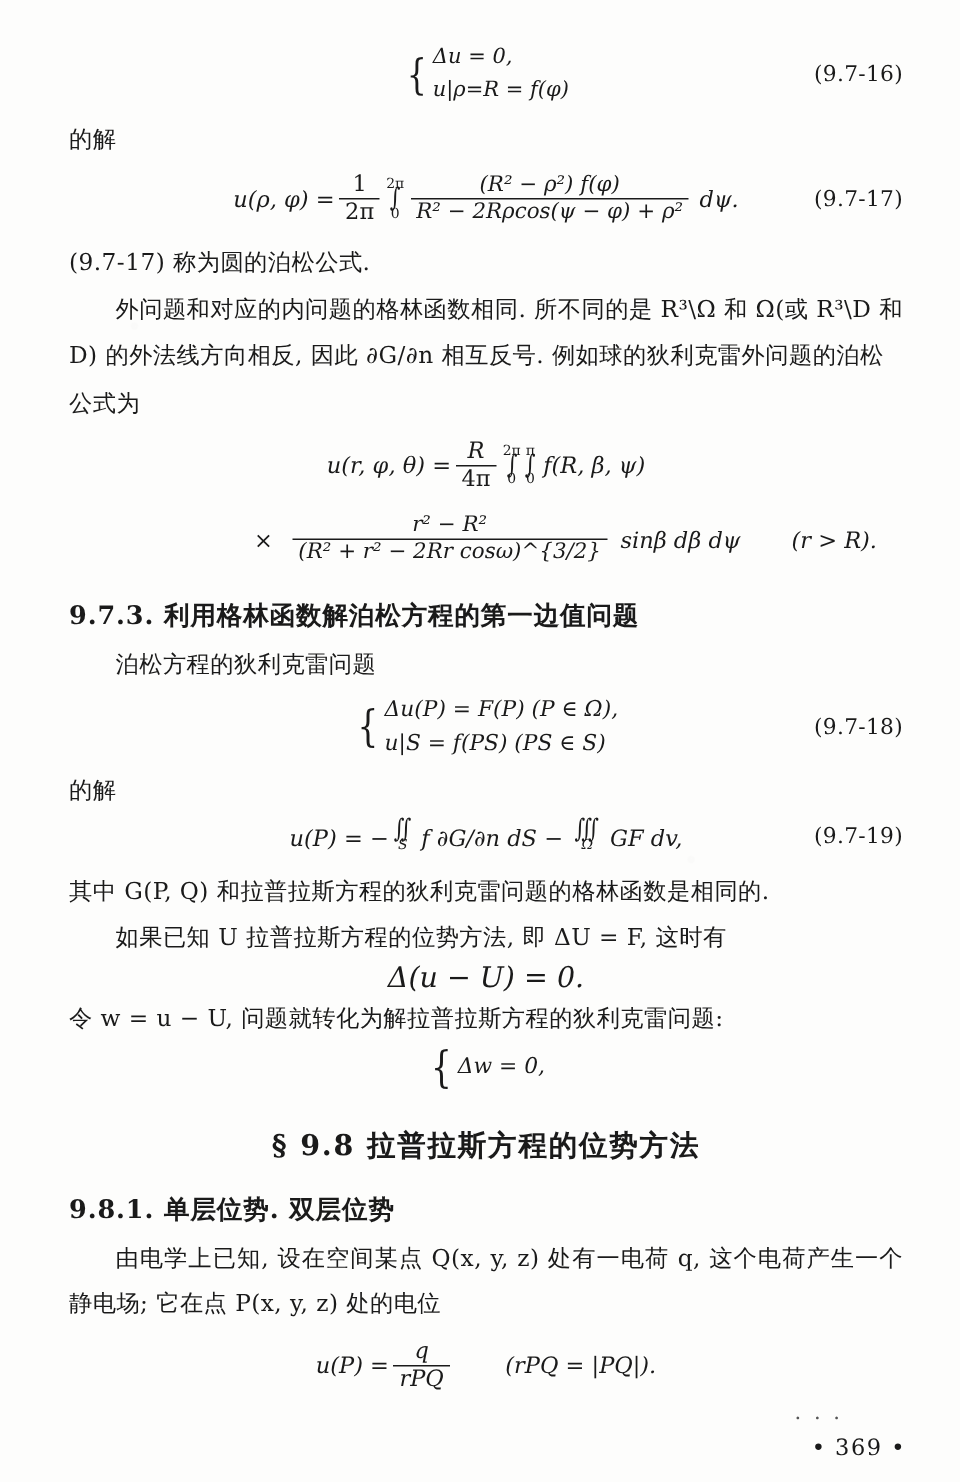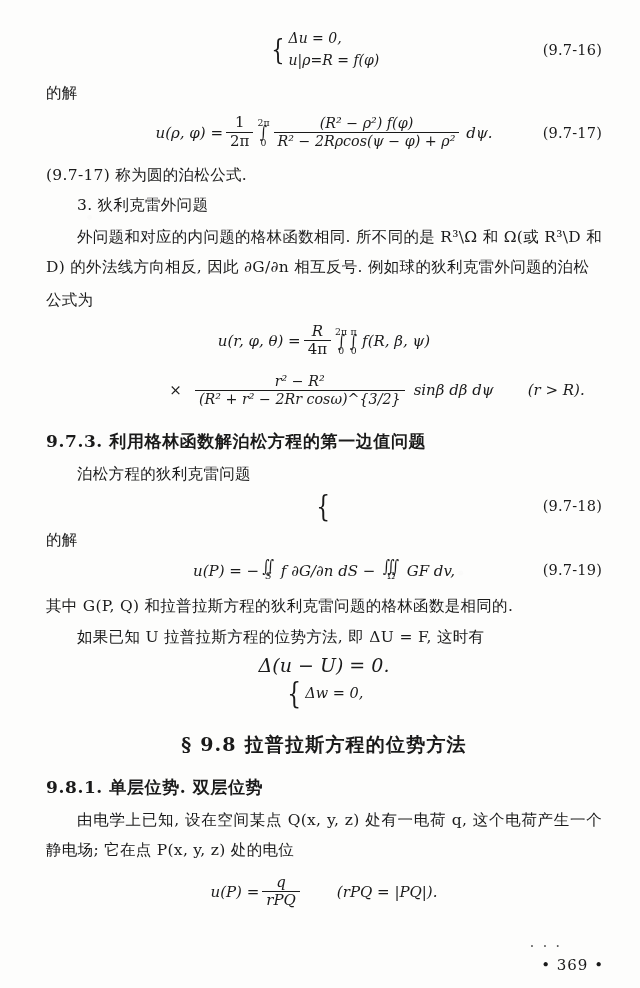--- a/index.html
+++ b/index.html
@@ -208,21 +208,20 @@
           <span class="num">(R² − ρ²) f(φ)</span>
           <span class="den">R² − 2Rρcos(ψ − φ) + ρ²</span>
         </span>
         <span style="padding-left:4px;">dψ.</span>
       </span>
       <span class="eqnum">(9.7-17)</span>
     </div>
 
     <div class="para tight" style="margin-top:10px;">(9.7-17) 称为圆的泊松公式.</div>
 
-    <div class="para tight indent2">3. 狄利克雷外问题</div>
 
     <div class="para indent2">外问题和对应的内问题的格林函数相同. 所不同的是 R³\Ω 和 Ω(或 R³\D 和 D) 的外法线方向相反, 因此 ∂G/∂n 相互反号. 例如球的狄利克雷外问题的泊松</div>
 
     <div class="para">公式为</div>
 
     <div class="row math" style="margin-top:8px; font-size:15px;">
       <div class="eqline">
         <span class="nowrap" style="display:inline-flex; align-items:center;justify-content:center;">
           <span>u(r, φ, θ) =</span>
           <span class="frac">
@@ -255,20 +254,24 @@
       </div>
     </div>
 
     <div class="h3" style="margin-top:22px;">9.7.3. 利用格林函数解泊松方程的第一边值问题</div>
 
     <div class="para indent2">泊松方程的狄利克雷问题</div>
 
     <div class="row math eqline" style="margin-top:4px;">
       <span class="sys" style="font-size:14.5px;">
         <span class="brace">{</span>
+        <span class="sysrows">
+          <span>Δu(P) = F(P)    (P ∈ Ω),</span>
+          <span>u|S = f(PS)    (PS ∈ S)</span>
+        </span>
       </span>
       <span class="eqnum">(9.7-18)</span>
     </div>
 
     <div class="label" style="margin-top:10px;">的解</div>
 
     <div class="row math eqline" style="margin-top:10px; font-size:15px;">
       <span class="nowrap" style="display:inline-flex; align-items:flex-end;">
         <span>u(P) = −</span>
         <span class="dblint" style="padding:0 2px;">
@@ -288,20 +291,21 @@
       </span>
       <span class="eqnum">(9.7-19)</span>
     </div>
 
     <div class="para tight" style="margin-top:12px;">其中 G(P, Q) 和拉普拉斯方程的狄利克雷问题的格林函数是相同的.</div>
 
     <div class="para tight indent2">如果已知 U 拉普拉斯方程的位势方法, 即 ΔU = F, 这时有</div>
 
     <div class="math ctr" style="font-size:19px; margin:2px 0;">Δ(u − U) = 0.</div>
 
+    <div class="para tight">令 w = u − U, 问题就转化为解拉普拉斯方程的狄利克雷问题:</div>
 
     <div class="row math eqline" style="margin-top:4px;">
       <span class="sys" style="font-size:14.5px;">
         <span class="brace">{</span>
         <span class="sysrows">
           <span>Δw = 0,</span>
         </span>
       </span>
     </div>
 

